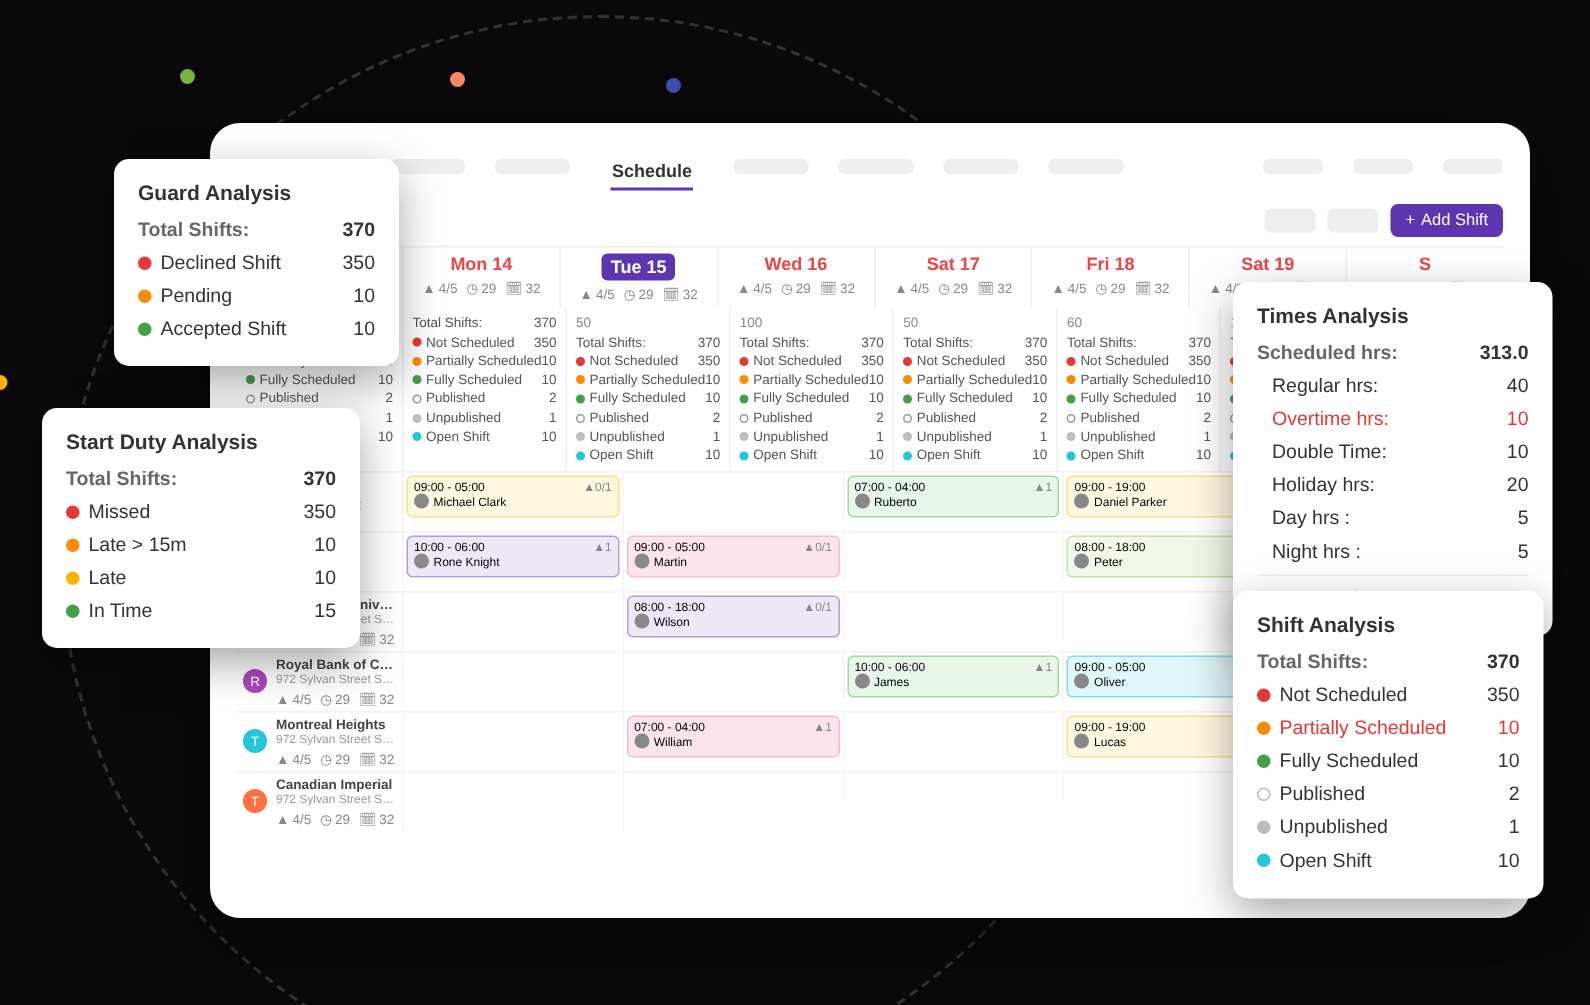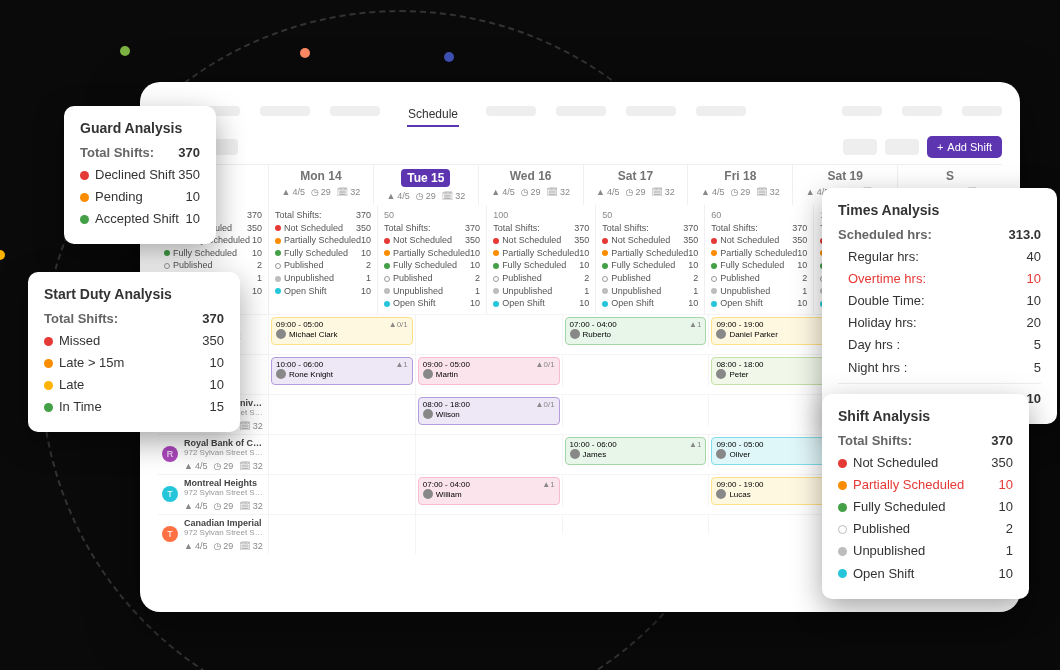--- a/index.html
+++ b/index.html
@@ -13,32 +13,32 @@
   .dot.blue   { background:#3f51b5; left:444px; top:52px;}
   .dot.yellow { background:#ffb300; left:-5px; top:250px;}
 
   
   .window { position:absolute; left:140px; top:82px; width:880px; height:530px;
             background:#fff; border-radius:20px; box-shadow:0 15px 50px rgba(0,0,0,.5);
             padding:16px 18px; overflow:hidden; }
 
   .topbar { display:flex; gap:20px; align-items:center; height:26px; position:relative;}
   .tab { font-size:12px; color:#333; padding:0 8px 6px; position:relative;}
-  .tab.active { font-weight:400;margin-top:12px;}
+  .tab.active { font-weight:700;margin-top:12px;}
   .tab.active::after{content:"";position:absolute; left:10%; right:10%; bottom:0; height:2px; background:#5e35b1;}
   .placeholder { background:#eee; border-radius:4px; height:10px; }
 
   .subbar { display:flex; justify-content:space-between; align-items:center; margin:12px 0 6px;}
   .add-btn { background:#5e35b1; color:#fff; font-size:11px; padding:5px 10px; border-radius:5px; display:flex; gap:4px; cursor:pointer;}
   .add-btn::before{content:"+";}
 
   .grid { display:grid; grid-template-columns:110px repeat(7,1fr); font-size:10px; color:#444;
           border-top:1px solid #eee;}
   .hcell { padding:4px 6px; border-left:1px solid #f0f0f0; text-align:center;}
-  .hcell .day { font-weight:600; font-size:12px; color:#737373; }
+  .hcell .day { font-weight:600; font-size:12px; color:#ef4444; }
   .hcell.sel .day { background:#5e35b1; color:#fff; border-radius:4px; padding:2px 6px; display:inline-block; }
   .mini { display:flex; gap:6px; justify-content:center; margin-top:4px; color:#888; font-size:9px;}
   .mini span::before{ margin-right:2px; }
   .mini .p::before{content:"▲";}
   .mini .c::before{content:"◷";}
   .mini .b::before{content:"🗓";}
 
   .statcell { padding:4px 6px; border-left:1px solid #f0f0f0; text-align:left; vertical-align:top; font-size:9px; line-height:1.4; color:#555;}
   .statcell .line{display:flex; justify-content:space-between; white-space:nowrap;}
   .statcell .line .bullet{display:inline-block;width:6px;height:6px;border-radius:50%;margin-right:3px;vertical-align:middle;}
@@ -663,21 +663,21 @@
           <div class="cell"></div>
           <div class="cell"></div>
           <div class="cell"></div>
           <div class="cell"></div>
           <div class="cell"></div>
         </div>
     </div>
     </div>
 </div>
 
-<div class="card" style="left:64px; top:106px; width:152px;">
+<div class="card" style="left:76px; top:106px; width:190px;">
   <h4>Guard Analysis</h4>
   <div class="row sub">
       <span class="muted">Total Shifts:</span>
       <span>370</span>
     </div>
   <div id="guardrows">
       <div class="row  ">
       <span class="lbl">
           <span class="dotb" style="background:#e53935;"></span>
           <span>Declined Shift</span>
@@ -732,21 +732,21 @@
       <div class="row  ">
       <span class="lbl">
           <span class="dotb" style="background:#43a047;"></span>
           <span>In Time</span>
         </span>
         <span>15</span>
       </div>
     </div>
 </div>
 
-<div class="card" style="left:822px; top:188px; width:235px;">
+<div class="card" style="left:822px; top:188px; width:213px;">
   <h4>Times Analysis</h4>
   <div class="row sub">
       <span class="muted">Scheduled hrs:</span>
       <span>313.0</span>
     </div>
   <div id="timerows">
       <div class="row indent ">
       <span class="lbl">
           <span>Regular hrs:</span>
         </span>

